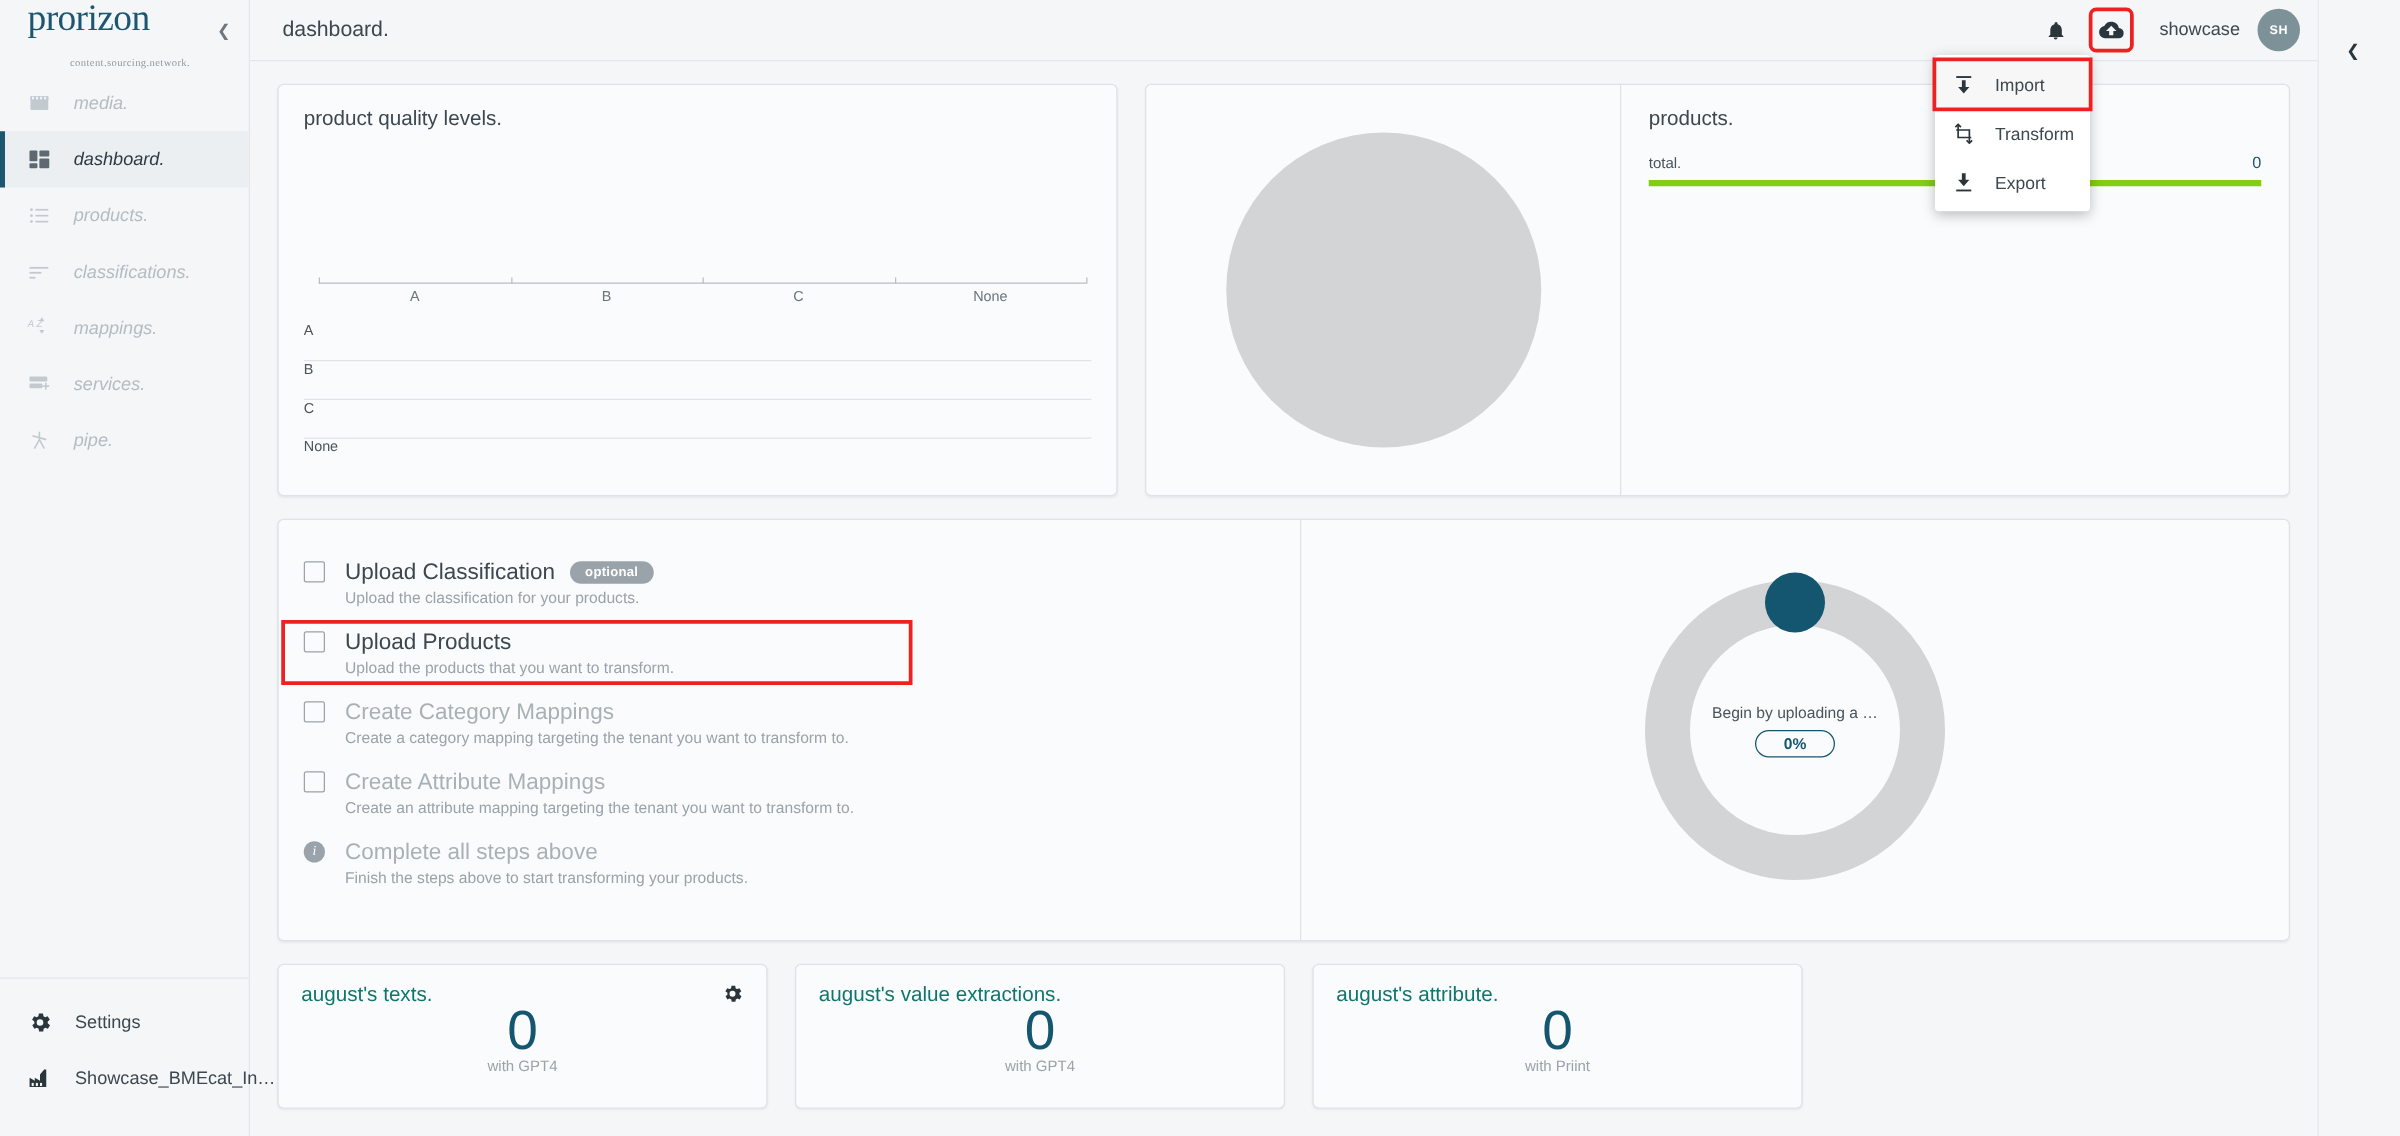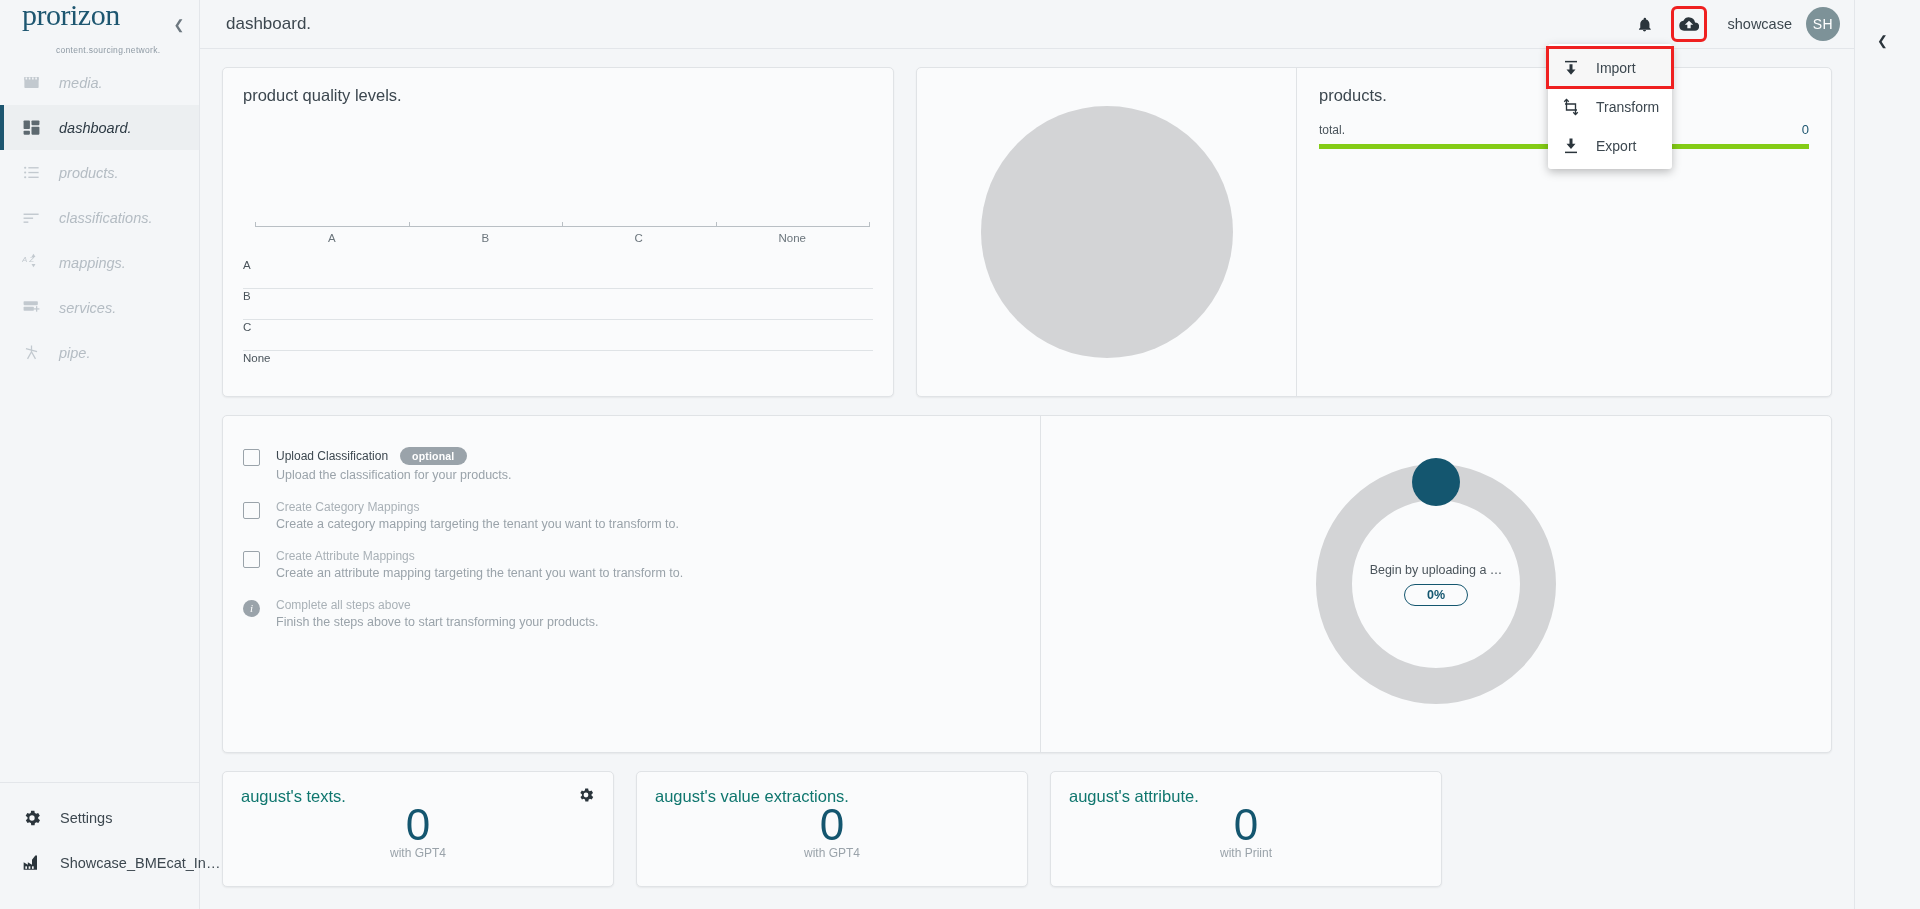--- a/index.html
+++ b/index.html
@@ -24,21 +24,21 @@
     height: 50px; padding: 6px 0 0 22px;
     display: flex; flex-direction: column; justify-content: center;
   }
   .brand-word {
     font-family: "Liberation Serif", serif;
     font-size: 30px; color: #1d5670; line-height: 0.95;
     letter-spacing: -0.5px;
   }
   .brand-sub {
     font-size: 8.5px; color: #8e9aa4; letter-spacing: 0.3px;
-    margin-top: 16px; margin-left: 34px;
+    margin-top: 16px; margin-left: 34px; font-family: Liberation Serif, serif;
   }
   .collapse-btn {
     position: absolute; top: 17px; right: 12px;
     width: 16px; height: 16px; color: #6d7880;
     font-size: 13px; line-height: 16px; text-align: center; cursor: pointer;
   }
   .nav { margin-top: 10px; flex: 1; font-style: italic; }
   .nav-item {
     height: 45px; display: flex; align-items: center;
     padding-left: 22px; gap: 18px; cursor: pointer;
@@ -75,22 +75,22 @@
   .page-title { font-size: 17px; color: #3c474f; }
   .top-right { margin-left: auto; display: flex; align-items: center; gap: 14px; }
   .icon-btn {
     width: 30px; height: 30px; display: flex; align-items: center; justify-content: center;
     cursor: pointer; color: #2b353c; border-radius: 3px; position: relative;
   }
   .icon-btn.highlighted { outline: 3px solid #ef2020; outline-offset: 0px; }
   .user-name { font-size: 14.5px; color: #3c474f; margin-left: 10px; }
   .avatar {
     width: 34px; height: 34px; border-radius: 50%; background: #7d9298;
-    color: #fff; font-size: 14px; display: flex; align-items: center; justify-content: center;
-    letter-spacing: 0.5px; cursor: pointer;
+    color: #fff; font-size: 10px; display: flex; align-items: center; justify-content: center;
+    letter-spacing: 0.5px; cursor: pointer; font-weight: bold;
   }
 
   
   .dropdown {
     position: absolute; top: 44px; right: 182px; width: 124px;
     background: #fff; border-radius: 3px;
     box-shadow: 0 3px 10px rgba(0,0,0,0.26);
     padding: 4px 0; z-index: 40;
   }
   .dd-item {
@@ -158,21 +158,21 @@
   .cb {
     width: 17px; height: 17px; border: 1.6px solid #9aa3aa; border-radius: 2px;
     flex: 0 0 17px; margin-top: 2px; background: transparent; cursor: pointer;
   }
   .info-dot {
     width: 17px; height: 17px; border-radius: 50%; background: #9aa3aa; flex: 0 0 17px;
     margin-top: 2px; color: #fff; font-size: 11px; line-height: 17px; text-align: center;
     font-family: "Liberation Serif", serif; font-style: italic;
   }
   .ci-head { display: flex; align-items: center; gap: 12px; }
-  .ci-title { font-size: 12px; color: #3c474f; }
+  .ci-title { font-size: 18px; color: #3c474f; }
   .ci-title.muted { color: #a9b1b7; }
   .ci-desc { font-size: 12.5px; color: #9aa3aa; margin-top: 3px; }
   .badge {
     background: #9aa3aa; color: #fff; font-size: 10.5px; font-weight: bold;
     padding: 3px 12px; border-radius: 10px; letter-spacing: 0.2px;
   }
   .donut-pane { flex: 1; display: flex; align-items: center; justify-content: center; }
   .donut-wrap { position: relative; width: 240px; height: 240px; }
   .donut-ring {
     position: absolute; inset: 0; border-radius: 50%;
@@ -445,20 +445,29 @@
               <span class="cb"></span>
               <div>
                 <div class="ci-head">
                   <span class="ci-title">Upload Classification</span>
                   <span class="badge">optional</span>
                 </div>
                 <div class="ci-desc">Upload the classification for your products.</div>
               </div>
             </div>
 
+            <div class="check-item highlighted">
+              <span class="cb"></span>
+              <div>
+                <div class="ci-head">
+                  <span class="ci-title">Upload Products</span>
+                </div>
+                <div class="ci-desc">Upload the products that you want to transform.</div>
+              </div>
+            </div>
 
             <div class="check-item">
               <span class="cb"></span>
               <div>
                 <div class="ci-head">
                   <span class="ci-title muted">Create Category Mappings</span>
                 </div>
                 <div class="ci-desc">Create a category mapping targeting the tenant you want to transform to.</div>
               </div>
             </div>

